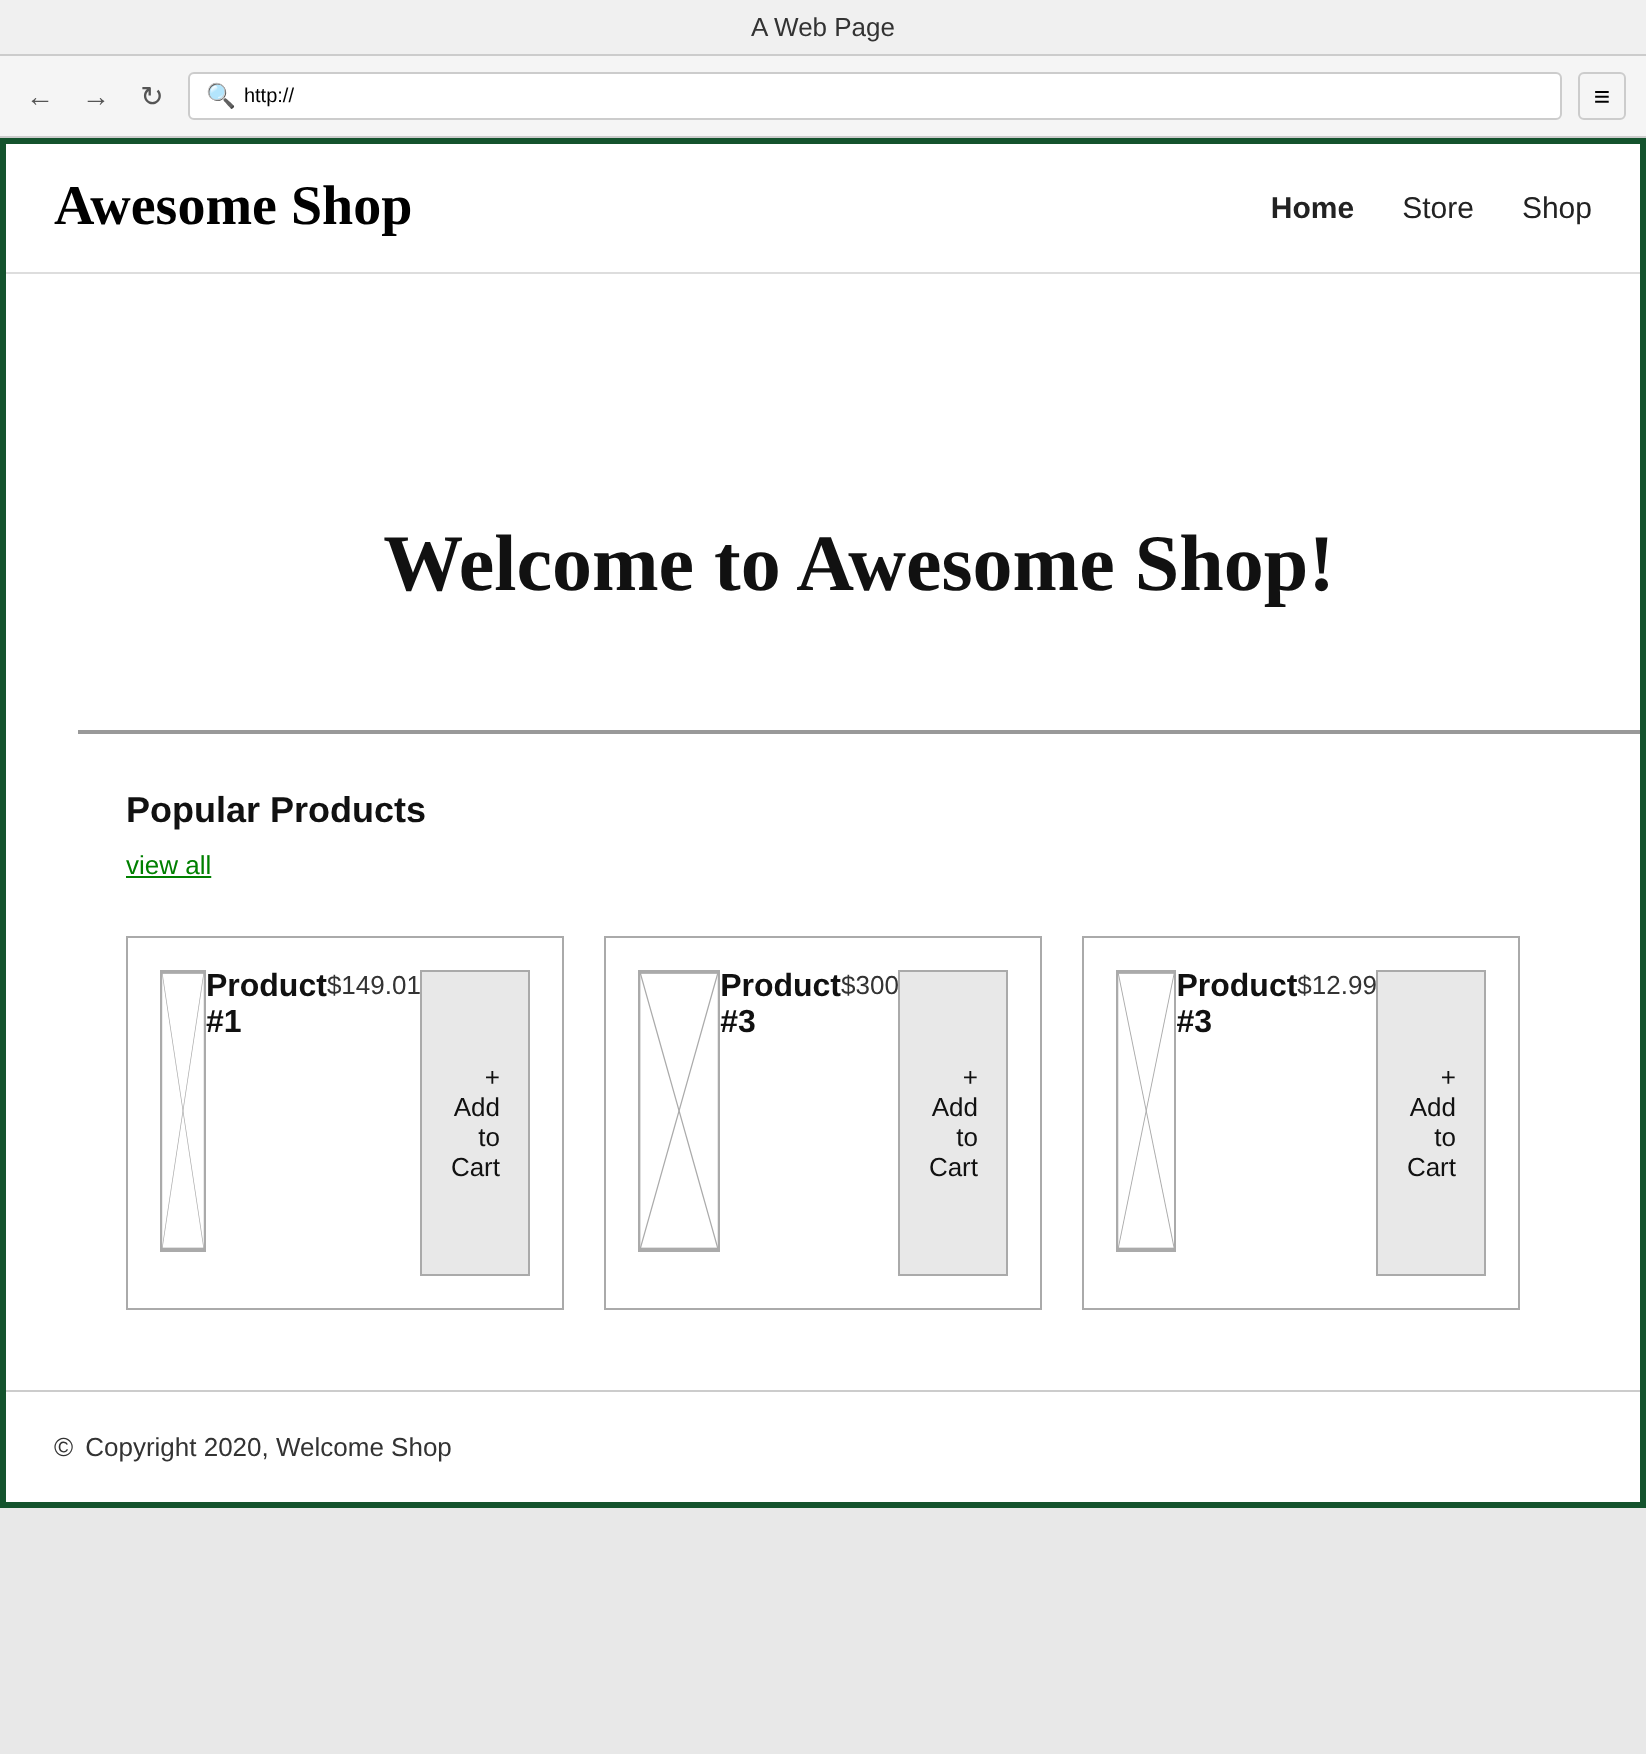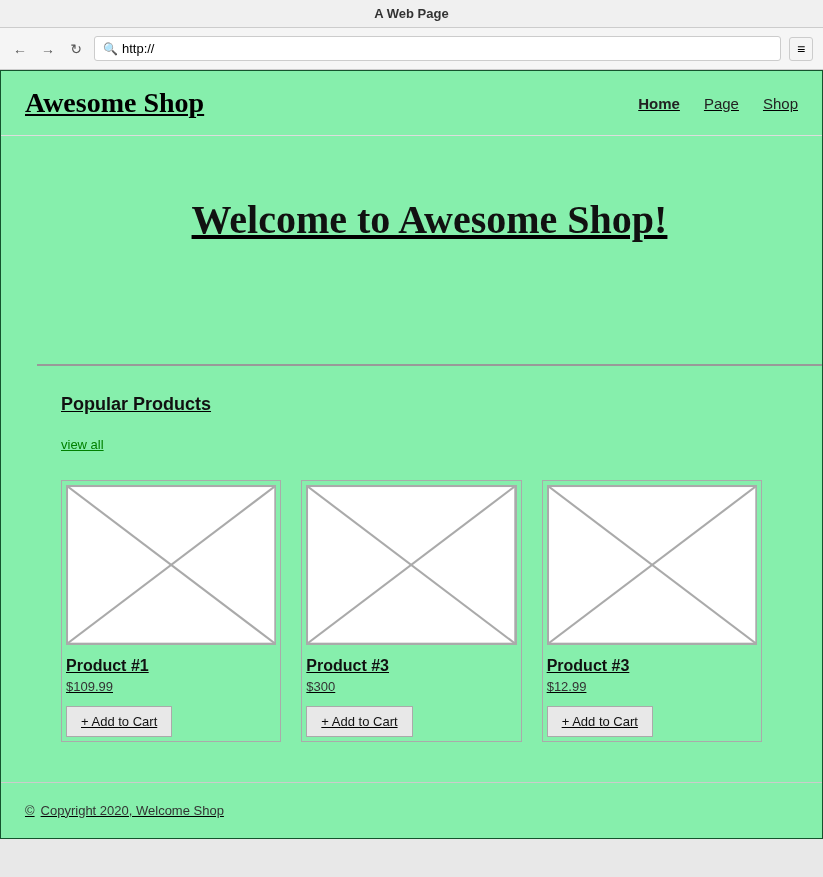--- a/index.html
+++ b/index.html
@@ -7,21 +7,20 @@
 
     
     .browser-title-bar {
       background: #f0f0f0;
       border-bottom: 1px solid #ccc;
       text-align: center;
       padding: 6px 0;
       font-size: 13px;
       color: #333;
       font-family: Arial, sans-serif;
-      font-weight: bold;
     }
 
     .browser-toolbar {
       background: #f5f5f5;
       border-bottom: 1px solid #ccc;
       padding: 8px 10px;
       display: flex;
       align-items: center;
       gap: 8px;
       font-family: Arial, sans-serif;
@@ -46,40 +45,39 @@
       background: white;
       display: flex;
       align-items: center;
       gap: 4px;
     }
 
     .address-bar input {
       border: none;
       outline: none;
       flex: 1;
-      font-size: 13px;
+      font-size: 10px;
       font-family: Arial, sans-serif;
     }
 
     .menu-btn {
       width: 24px; height: 24px;
       background: none;
       border: 1px solid #ccc;
       border-radius: 3px;
       cursor: pointer;
       display: flex; align-items: center; justify-content: center;
       font-size: 14px;
     }
 
     
     .website {
-      background: #86efac;
-      border: 1px solid #14532d;
+      background: #ffffff;
+      border: 3px solid #14532d;
       margin: 0;
-      text-decoration: underline;
     }
 
     
     .site-header {
       display: flex;
       align-items: center;
       justify-content: space-between;
       padding: 16px 24px;
       border-bottom: 1px solid #ddd;
     }
@@ -106,21 +104,21 @@
       font-weight: bold;
     }
 
     
     .hero {
       padding: 60px 24px;
       text-align: center;
       border-bottom: 2px solid #999;
       min-height: 230px;
       display: flex;
-      align-items: flex-start;
+      align-items: flex-end;
       justify-content: center;
       margin-left: 36px;
     }
 
     .hero h1 {
       font-size: 40px;
       font-weight: bold;
       font-family: Georgia, serif;
       color: #111;
     }
@@ -129,44 +127,44 @@
     .products-section {
       padding: 28px 60px 40px;
       border-bottom: 1px solid #ccc;
     }
 
     .products-section h2 {
       font-size: 18px;
       font-weight: bold;
       font-family: Arial, sans-serif;
       color: #111;
-      margin-bottom: 20px;
+      margin-bottom: 8px;
     }
 
     .view-all-link {
       color: green;
       font-size: 13px;
       font-family: Arial, sans-serif;
       text-decoration: underline;
       cursor: pointer;
       display: inline-block;
       margin-bottom: 28px;
     }
 
     .products-grid {
       display: flex;
       gap: 20px;
     }
 
     .product-card {
       border: 1px solid #aaa;
-      padding: 4px;
+      padding: 16px;
       flex: 1;
       display: flex;
-      flex-direction: column;
+      flex-direction: row;
     }
 
     
     .product-image {
       width: 100%;
       padding-bottom: 75%;
       position: relative;
       border: 1px solid #aaa;
       margin-bottom: 12px;
       background: white;
@@ -238,21 +236,21 @@
   </div>
   <button class="menu-btn">≡</button>
 </div>
 
 <div class="website">
 
   <header class="site-header">
     <div class="site-logo">Awesome Shop</div>
     <nav class="site-nav">
       <a href="#" class="active">Home</a>
-      <a href="#">Page</a>
+      <a href="#">Store</a>
       <a href="#">Shop</a>
     </nav>
   </header>
 
   <section class="hero">
     <h1>Welcome to Awesome Shop!</h1>
   </section>
 
   <section class="products-section">
     <h2>Popular Products</h2>
@@ -262,21 +260,21 @@
 
       <div class="product-card">
         <div class="product-image">
           <svg viewBox="0 0 100 75" preserveAspectRatio="none" xmlns="http://www.w3.org/2000/svg">
             <rect x="0" y="0" width="100" height="75" fill="white" stroke="#aaa" stroke-width="1"></rect>
             <line x1="0" y1="0" x2="100" y2="75" stroke="#aaa" stroke-width="1"></line>
             <line x1="100" y1="0" x2="0" y2="75" stroke="#aaa" stroke-width="1"></line>
           </svg>
         </div>
         <div class="product-name">Product #1</div>
-        <div class="product-price">$109.99</div>
+        <div class="product-price">$149.01</div>
         <button class="add-to-cart-btn">+ Add to Cart</button>
       </div>
 
       <div class="product-card">
         <div class="product-image">
           <svg viewBox="0 0 100 75" preserveAspectRatio="none" xmlns="http://www.w3.org/2000/svg">
             <rect x="0" y="0" width="100" height="75" fill="white" stroke="#aaa" stroke-width="1"></rect>
             <line x1="0" y1="0" x2="100" y2="75" stroke="#aaa" stroke-width="1"></line>
             <line x1="100" y1="0" x2="0" y2="75" stroke="#aaa" stroke-width="1"></line>
           </svg>

